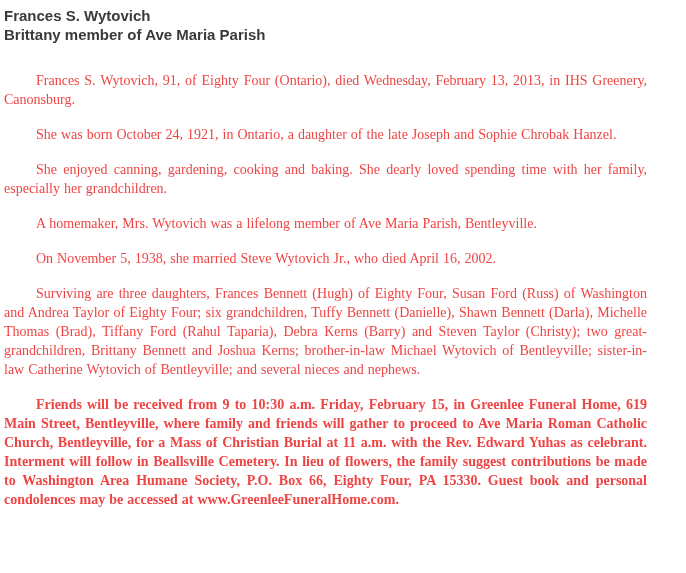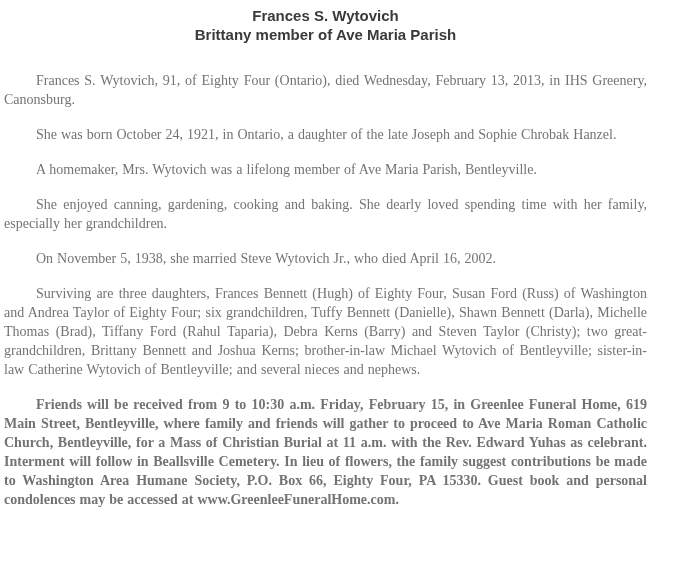--- a/index.html
+++ b/index.html
@@ -10,36 +10,36 @@
   .page {
     position: relative;
     width: 686px;
     height: 573px;
     box-sizing: border-box;
     background: #ffffff;
     padding: 6px 39px 10px 4px;
     overflow: hidden;
   }
   .doc-header {
-    text-align: center;
+    text-align: left;
     font-family: "Liberation Sans", sans-serif;
     font-weight: bold;
     font-size: 15px;
     line-height: 19px;
     color: #3a3a3a;
     margin: 0 0 27px 0;
   }
   .doc-header .title-line {
     display: block;
   }
   .doc-body p {
     font-family: "Liberation Serif", serif;
     font-size: 14px;
     line-height: 19px;
-    color: #737373;
+    color: #ef4444;
     text-align: justify;
     text-indent: 32px;
     margin: 8px 0 16px 0;
     word-spacing: 0.5px;
   }
   .doc-body p:last-child {
     margin-bottom: 0;
     font-weight: bold;
   }
 </style>
@@ -49,20 +49,20 @@
 <div class="page">
 
   <header class="doc-header">
     <span class="title-line">Frances S. Wytovich</span>
     <span class="title-line">Brittany member of Ave Maria Parish</span>
   </header>
 
   <main class="doc-body">
     <p>Frances S. Wytovich, 91, of Eighty Four (Ontario), died Wednesday, February 13, 2013, in IHS Greenery, Canonsburg.</p>
     <p>She was born October 24, 1921, in Ontario, a daughter of the late Joseph and Sophie Chrobak Hanzel.</p>
+    <p>She enjoyed canning, gardening, cooking and baking. She dearly loved spending time with her family, especially her grandchildren.</p>
     <p>A homemaker, Mrs. Wytovich was a lifelong member of Ave Maria Parish, Bentleyville.</p>
-    <p>She enjoyed canning, gardening, cooking and baking. She dearly loved spending time with her family, especially her grandchildren.</p>
     <p>On November 5, 1938, she married Steve Wytovich Jr., who died April 16, 2002.</p>
     <p>Surviving are three daughters, Frances Bennett (Hugh) of Eighty Four, Susan Ford (Russ) of Washington and Andrea Taylor of Eighty Four; six grandchildren, Tuffy Bennett (Danielle), Shawn Bennett (Darla), Michelle Thomas (Brad), Tiffany Ford (Rahul Taparia), Debra Kerns (Barry) and Steven Taylor (Christy); two great-grandchildren, Brittany Bennett and Joshua Kerns; brother-in-law Michael Wytovich of Bentleyville; sister-in-law Catherine Wytovich of Bentleyville; and several nieces and nephews.</p>
     <p>Friends will be received from 9 to 10:30 a.m. Friday, February 15, in Greenlee Funeral Home, 619 Main Street, Bentleyville, where family and friends will gather to proceed to Ave Maria Roman Catholic Church, Bentleyville, for a Mass of Christian Burial at 11 a.m. with the Rev. Edward Yuhas as celebrant. Interment will follow in Beallsville Cemetery. In lieu of flowers, the family suggest contributions be made to Washington Area Humane Society, P.O. Box 66, Eighty Four, PA 15330. Guest book and personal condolences may be accessed at www.GreenleeFuneralHome.com.</p>
   </main>
 
 </div>
 
 </body></html>

